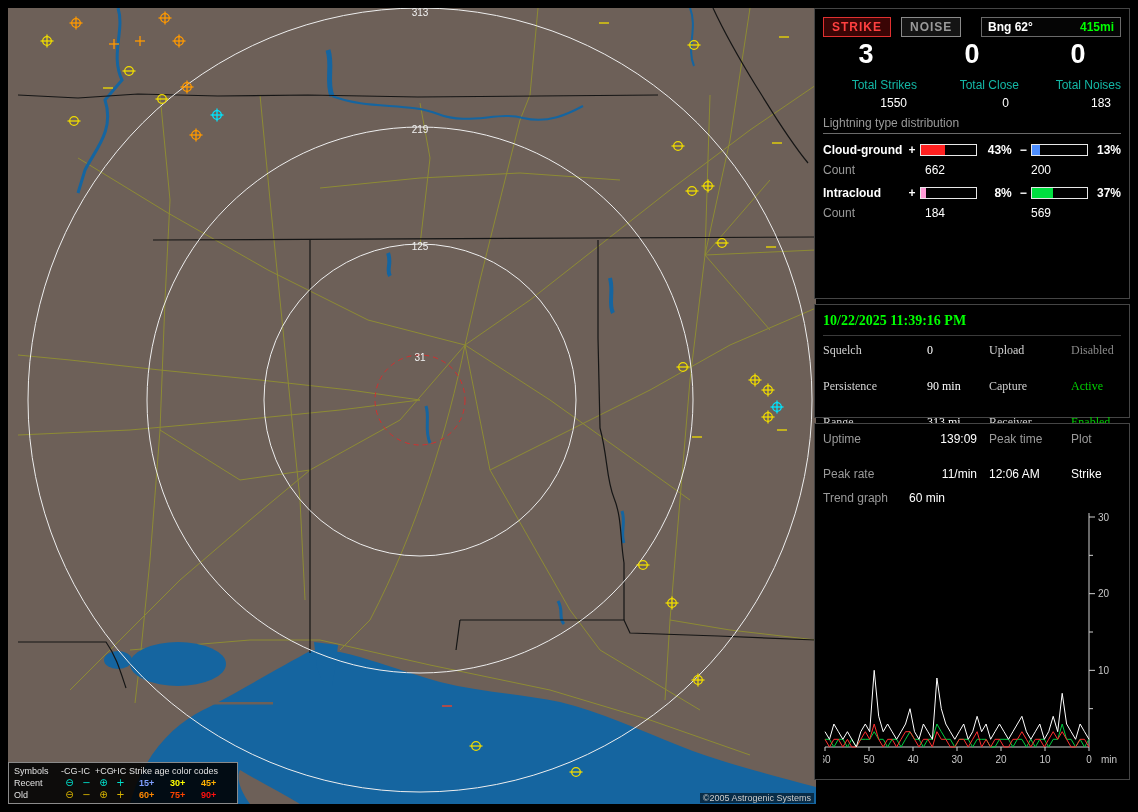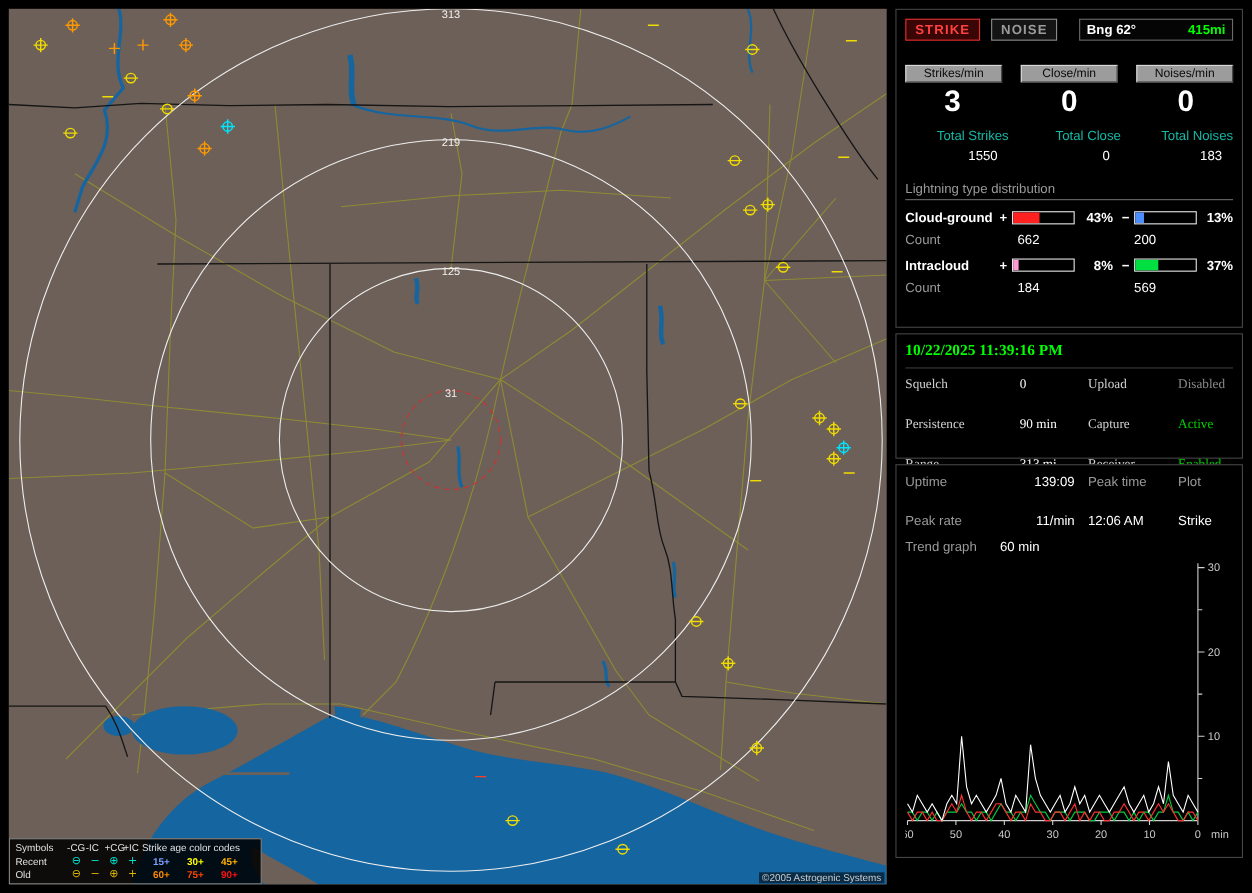--- a/index.html
+++ b/index.html
@@ -1,18 +1,18 @@
 <!DOCTYPE html>
 <html><head>
 <meta charset="utf-8">
 <style>
   html,body{margin:0;padding:0;background:#000;}
   .app{position:relative;width:1138px;height:812px;background:#000;font-family:"Liberation Sans",sans-serif;overflow:hidden;}
   
-  .map{position:absolute;left:8px;top:8px;width:798px;height:796px;background:#6d6058;overflow:hidden;}
+  .map{position:absolute;left:8px;top:8px;width:798px;height:796px;background:#6d6058;overflow:hidden;padding-left:10px;}
   .map svg{display:block;}
   .ring-label{fill:#f2f2f2;font-size:10px;text-anchor:middle;font-family:"Liberation Sans",sans-serif;}
   .map-legend{position:absolute;left:0;bottom:0;background:rgba(0,0,0,0.88);border:1px solid #8a8a8a;padding:2px 5px;}
   .lg-grid{display:grid;grid-template-columns:47px 17px 17px 17px 17px 10px 31px 31px 31px;line-height:12px;}
   .lg-h{color:#e0e0e0;font-size:9px;white-space:nowrap;}
   .lg-title{grid-column:6 / span 4;color:#e0e0e0;font-size:9px;white-space:nowrap;}
   .lg-sym{font-size:10px;line-height:12px;font-family:"DejaVu Sans",sans-serif;text-align:center;}
   .lg-age{font-size:9px;font-weight:bold;}
   .copyright{position:absolute;right:2px;bottom:1px;color:#cccccc;font-size:9px;background:rgba(0,0,0,0.55);padding:0 3px;}
   
@@ -28,21 +28,21 @@
   .bearing{margin-left:auto;width:126px;display:flex;justify-content:space-between;align-items:center;border:1px solid #6a6a6a;background:#050505;padding:2px 6px;font-size:12px;font-weight:bold;text-align:right;}
   .bearing .bng{color:#fff;}
   .rate-row{display:flex;justify-content:space-between;margin-top:22px;}
   .rate-btn{width:86px;text-align:center;font-size:11px;color:#0a0a0a;background:#9c9c9c;border:1px solid;border-color:#d9d9d9 #474747 #474747 #d9d9d9;padding:1px 0;}
   .value-row{display:flex;justify-content:space-between;margin-top:2px;}
   .value-row span{width:86px;text-align:center;font-size:27px;font-weight:bold;color:#fff;}
   .total-row{display:flex;justify-content:space-between;margin-top:8px;}
   .total-row span{width:94px;text-align:right;font-size:12px;color:#14b8a6;}
   .total-val-row{display:flex;justify-content:space-between;margin-top:4px;}
   .total-val-row span{width:94px;text-align:right;padding-right:10px;box-sizing:border-box;font-size:12px;color:#fff;}
-  .dist-title{margin-top:16px;color:#9a9a9a;font-size:12px;border-bottom:1px solid #6a6a6a;padding-bottom:3px;}
+  .dist-title{margin-top:6px;color:#9a9a9a;font-size:12px;border-bottom:1px solid #6a6a6a;padding-bottom:3px;}
   .dist-row{display:flex;align-items:center;margin-top:9px;}
   .dist-row .dname{width:88px;font-size:12px;font-weight:bold;color:#fff;}
   .sign{width:12px;font-size:12px;font-weight:bold;color:#fff;}
   .bar{width:56px;height:10px;border:1px solid #e8e8e8;background:#000;display:inline-block;overflow:hidden;}
   .bar-fill{display:block;height:100%;}
   .pct{width:36px;text-align:right;font-size:12px;font-weight:bold;color:#fff;}
   .pct2{width:34px;text-align:right;font-size:12px;font-weight:bold;color:#fff;}
   .count-row{display:flex;margin-top:6px;font-size:12px;}
   .count-row .cname{width:88px;color:#9a9a9a;}
   .count-row .cv1{width:106px;padding-left:14px;box-sizing:border-box;color:#fff;}
@@ -318,25 +318,20 @@
     <section class="pbox box1">
       <div class="mode-row">
         <button class="btn btn-strike">STRIKE</button>
         <button class="btn btn-noise">NOISE</button>
         <div class="bearing">
           <span class="bng">Bng 62°</span>
           <span class="rng" style="color: rgb(0, 255, 0);">415mi</span>
         </div>
       </div>
 
-      <div class="rate-row">
-        <span class="rate-btn">Strikes/min</span>
-        <span class="rate-btn">Close/min</span>
-        <span class="rate-btn">Noises/min</span>
-      </div>
       <div class="value-row">
         <span>3</span>
         <span>0</span>
         <span>0</span>
       </div>
 
       <div class="total-row">
         <span>Total Strikes</span>
         <span>Total Close</span>
         <span>Total Noises</span>

